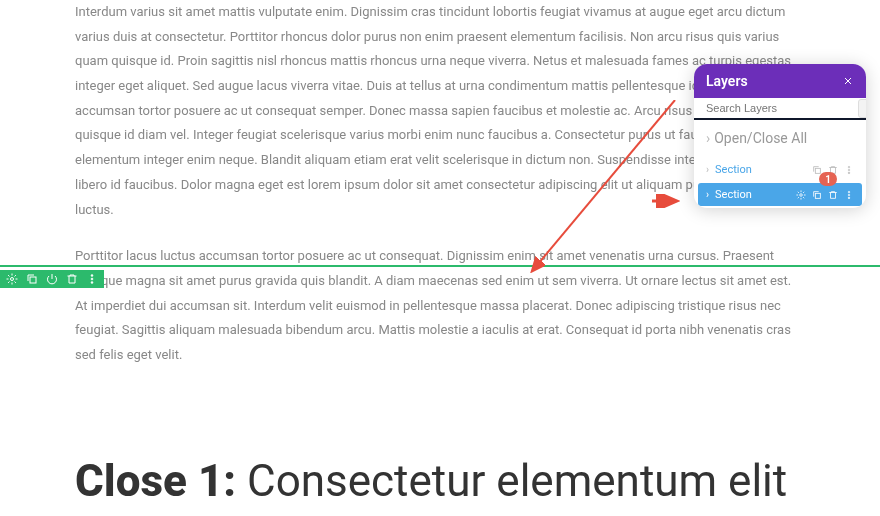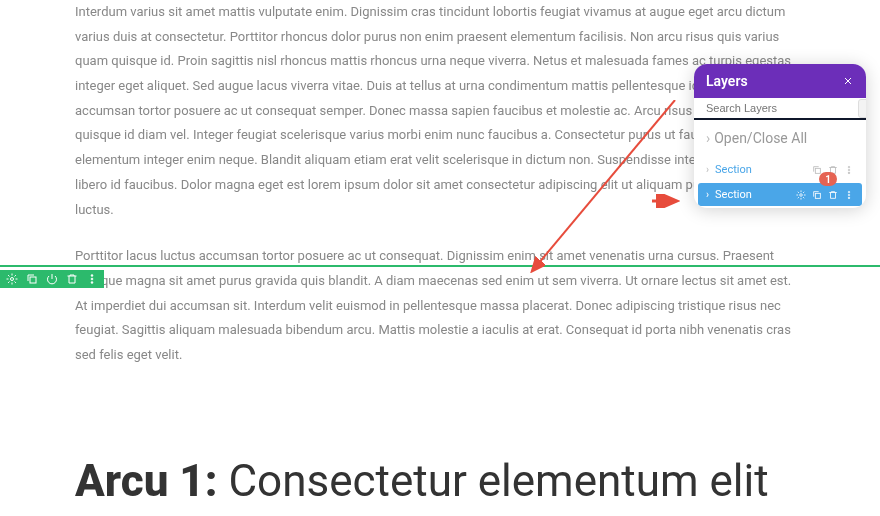--- a/index.html
+++ b/index.html
@@ -59,21 +59,21 @@
       <path d="M3 6h18M8 6V4h8v2m-10 0v14h12V6" fill="none" stroke-width="2"></path>
     </svg>
   <svg viewBox="0 0 24 24">
       <circle cx="12" cy="5" r="2"></circle>
       <circle cx="12" cy="12" r="2"></circle>
       <circle cx="12" cy="19" r="2"></circle>
     </svg>
 </div>
 
 <div class="content" style="padding-top:30px">
-  <h1 class="heading"><strong>Arcu 1:</strong><span> Consectetur elementum elit</span></h1>
+  <h1 class="heading"><strong>Close 1:</strong><span> Consectetur elementum elit</span></h1>
 
 </div>
 
 <div class="panel">
   <div class="panel-head">
     <span>Layers</span>
     <svg viewBox="0 0 24 24" fill="none">
         <path d="M6 6l12 12M18 6L6 18"></path>
       </svg>
   </div>

